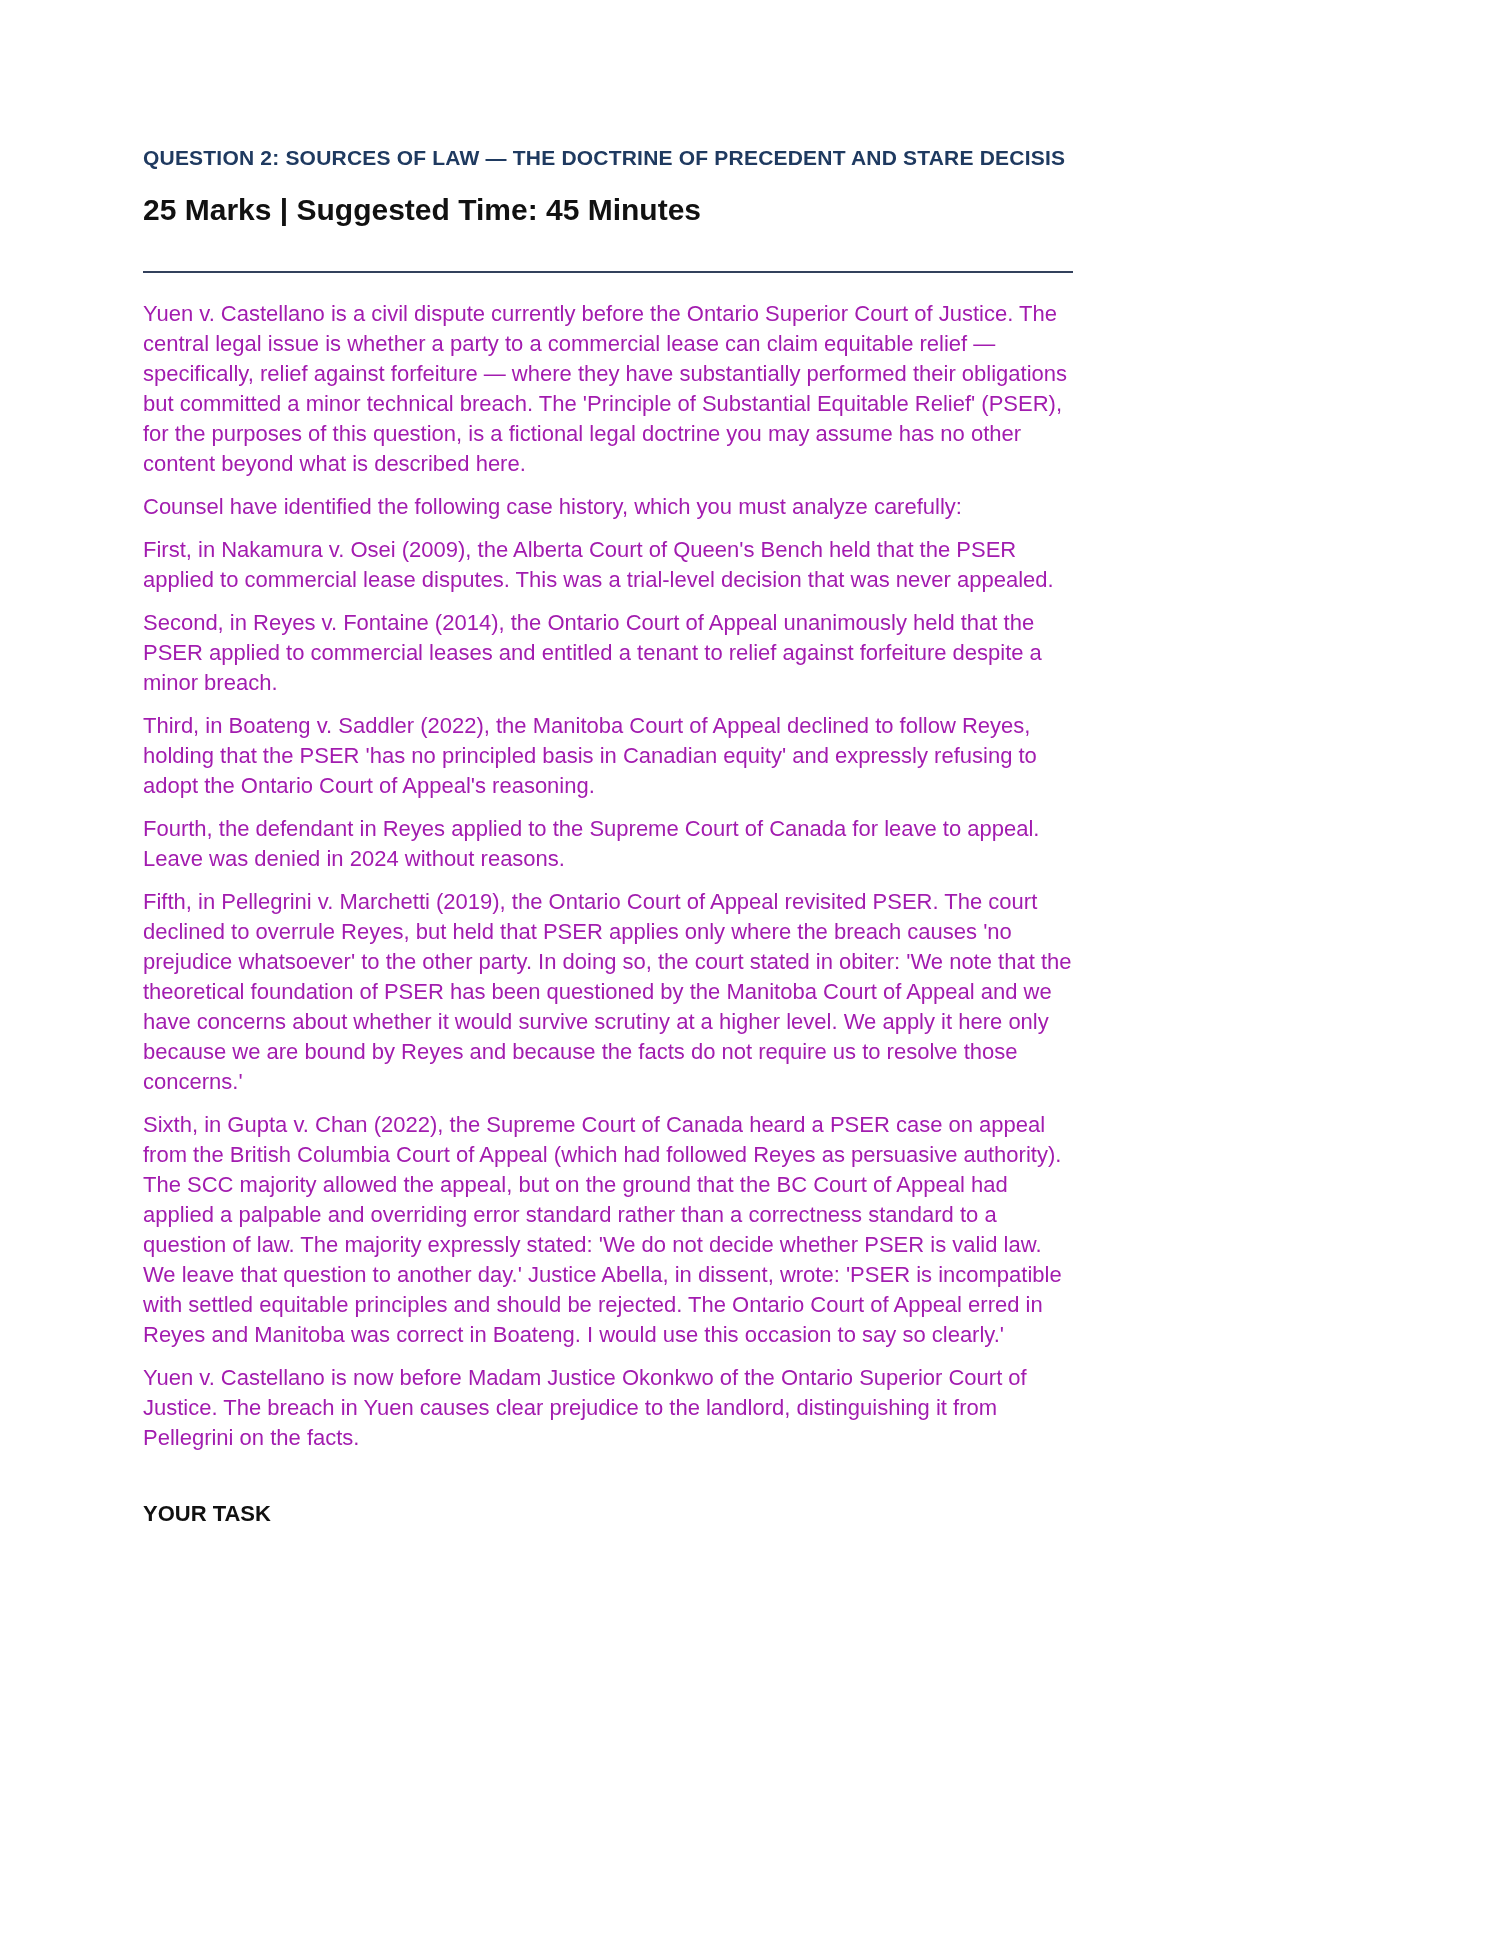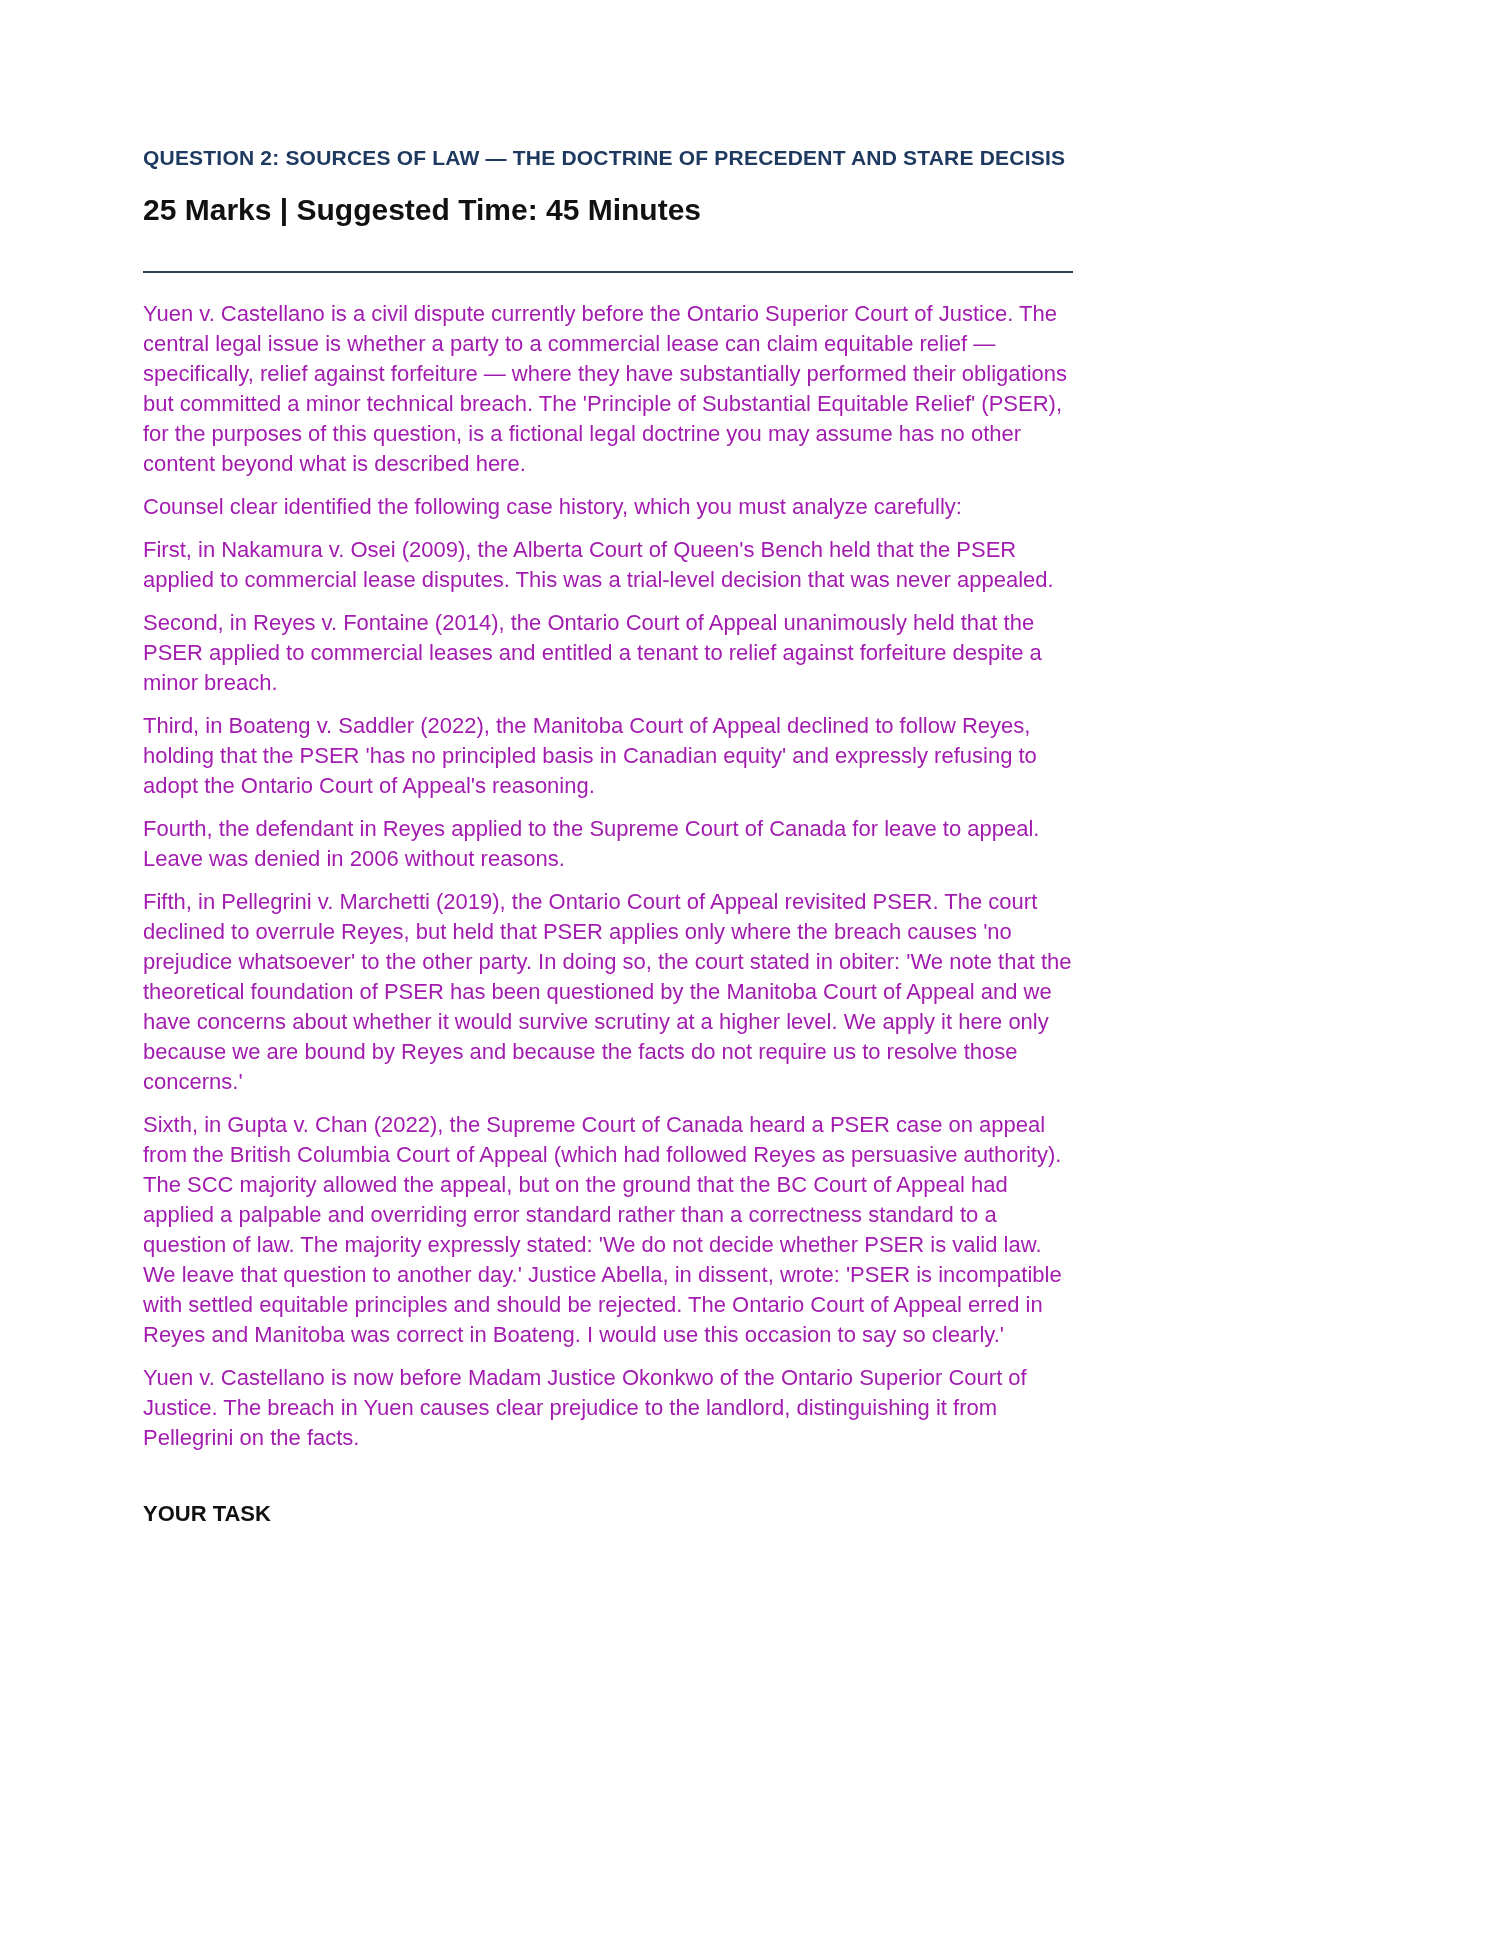--- a/index.html
+++ b/index.html
@@ -54,25 +54,25 @@
 
 <div class="page">
 
   <h1 class="title">QUESTION 2: SOURCES OF LAW — THE DOCTRINE OF PRECEDENT AND STARE DECISIS</h1>
 
   <p class="meta">25 Marks | Suggested Time: 45 Minutes</p>
 
   <hr class="rule">
 
   <p class="body-text">Yuen v. Castellano is a civil dispute currently before the Ontario Superior Court of Justice. The central legal issue is whether a party to a commercial lease can claim equitable relief — specifically, relief against forfeiture — where they have substantially performed their obligations but committed a minor technical breach. The 'Principle of Substantial Equitable Relief' (PSER), for the purposes of this question, is a fictional legal doctrine you may assume has no other content beyond what is described here.</p>
-  <p class="body-text">Counsel clear identified the following case history, which you must analyze carefully:</p>
+  <p class="body-text">Counsel have identified the following case history, which you must analyze carefully:</p>
   <p class="body-text">First, in Nakamura v. Osei (2009), the Alberta Court of Queen's Bench held that the PSER applied to commercial lease disputes. This was a trial-level decision that was never appealed.</p>
   <p class="body-text">Second, in Reyes v. Fontaine (2014), the Ontario Court of Appeal unanimously held that the PSER applied to commercial leases and entitled a tenant to relief against forfeiture despite a minor breach.</p>
   <p class="body-text">Third, in Boateng v. Saddler (2022), the Manitoba Court of Appeal declined to follow Reyes, holding that the PSER 'has no principled basis in Canadian equity' and expressly refusing to adopt the Ontario Court of Appeal's reasoning.</p>
-  <p class="body-text">Fourth, the defendant in Reyes applied to the Supreme Court of Canada for leave to appeal. Leave was denied in 2006 without reasons.</p>
+  <p class="body-text">Fourth, the defendant in Reyes applied to the Supreme Court of Canada for leave to appeal. Leave was denied in 2024 without reasons.</p>
   <p class="body-text">Fifth, in Pellegrini v. Marchetti (2019), the Ontario Court of Appeal revisited PSER. The court declined to overrule Reyes, but held that PSER applies only where the breach causes 'no prejudice whatsoever' to the other party. In doing so, the court stated in obiter: 'We note that the theoretical foundation of PSER has been questioned by the Manitoba Court of Appeal and we have concerns about whether it would survive scrutiny at a higher level. We apply it here only because we are bound by Reyes and because the facts do not require us to resolve those concerns.'</p>
   <p class="body-text">Sixth, in Gupta v. Chan (2022), the Supreme Court of Canada heard a PSER case on appeal from the British Columbia Court of Appeal (which had followed Reyes as persuasive authority). The SCC majority allowed the appeal, but on the ground that the BC Court of Appeal had applied a palpable and overriding error standard rather than a correctness standard to a question of law. The majority expressly stated: 'We do not decide whether PSER is valid law. We leave that question to another day.' Justice Abella, in dissent, wrote: 'PSER is incompatible with settled equitable principles and should be rejected. The Ontario Court of Appeal erred in Reyes and Manitoba was correct in Boateng. I would use this occasion to say so clearly.'</p>
   <p class="body-text">Yuen v. Castellano is now before Madam Justice Okonkwo of the Ontario Superior Court of Justice. The breach in Yuen causes clear prejudice to the landlord, distinguishing it from Pellegrini on the facts.</p>
 
   <h2 class="task-heading">YOUR TASK</h2>
 
 
 </div>
 
 </body></html>

